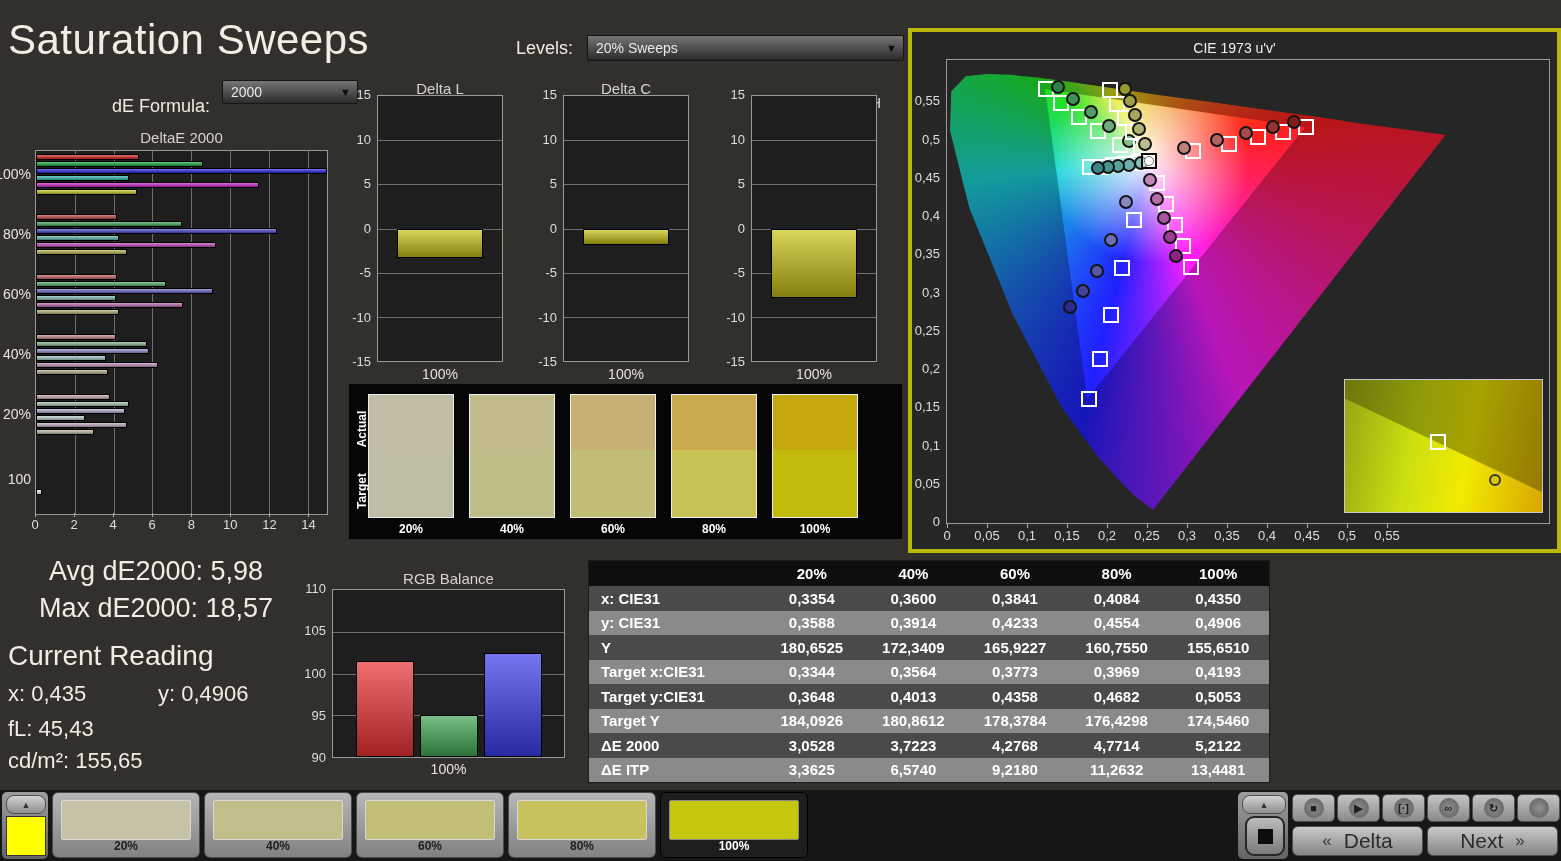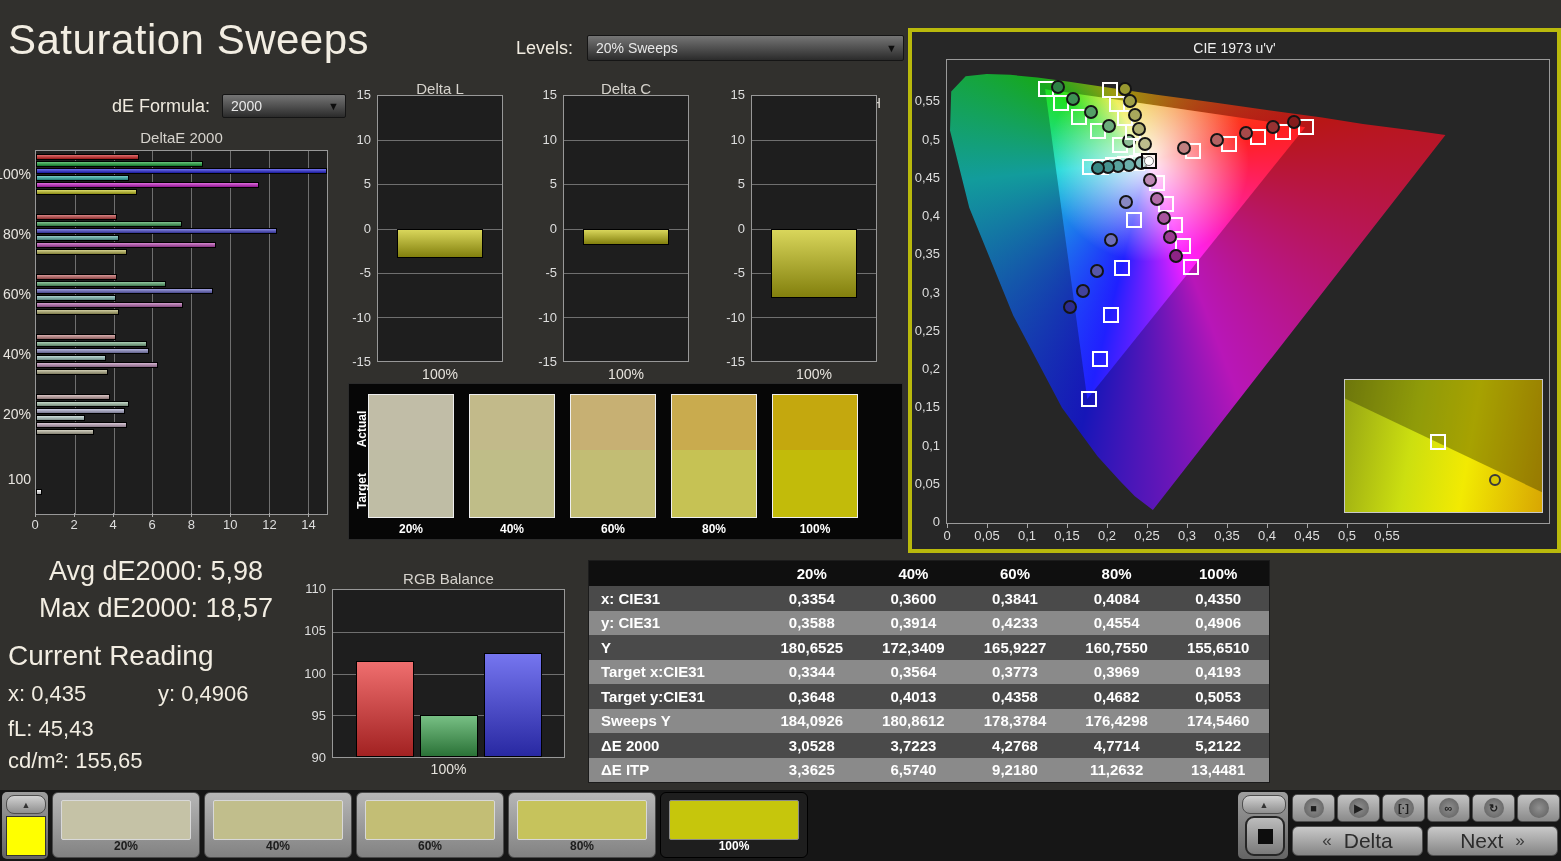--- a/index.html
+++ b/index.html
@@ -99,21 +99,21 @@
   .nav-ic{font-size:17px;color:#3a3a3a;}
 </style>
 </head>
 <body>
 
 <div class="screen">
 
   <div class="page-title">Saturation Sweeps</div>
 
   <div class="ctl-label" style="left:112px;top:96px;">dE Formula:</div>
-  <div class="dropdown" style="left:222px;top:94px;width:124px;">
+  <div class="dropdown" style="left:222px;top:80px;width:136px;">
     <span>2000</span>
     <span class="arr">▼</span>
   </div>
 
   <div class="ctl-label" style="left:516px;top:38px;">Levels:</div>
   <div class="dropdown" style="left:587px;top:35px;width:317px;height:26px;">
     <span>20% Sweeps</span>
     <span class="arr">▼</span>
   </div>
 
@@ -461,21 +461,21 @@
       </div>
       <div class="trow tdark">
         <div class="tcell tlabel">Target y:CIE31</div>
         <div class="tcell">0,3648</div>
         <div class="tcell">0,4013</div>
         <div class="tcell">0,4358</div>
         <div class="tcell">0,4682</div>
         <div class="tcell">0,5053</div>
       </div>
       <div class="trow tlight">
-        <div class="tcell tlabel">Sweeps Y</div>
+        <div class="tcell tlabel">Target Y</div>
         <div class="tcell">184,0926</div>
         <div class="tcell">180,8612</div>
         <div class="tcell">178,3784</div>
         <div class="tcell">176,4298</div>
         <div class="tcell">174,5460</div>
       </div>
       <div class="trow tdark">
         <div class="tcell tlabel">ΔE 2000</div>
         <div class="tcell">3,0528</div>
         <div class="tcell">3,7223</div>

